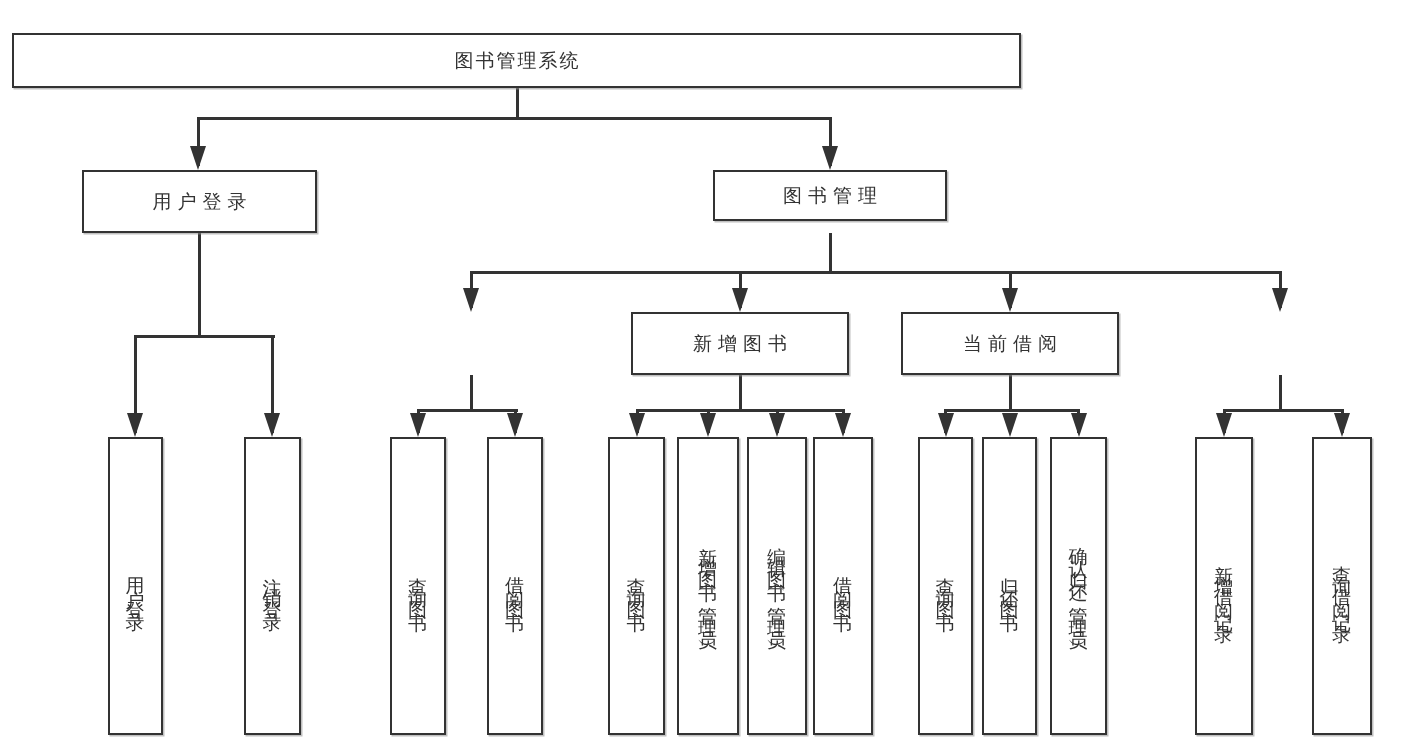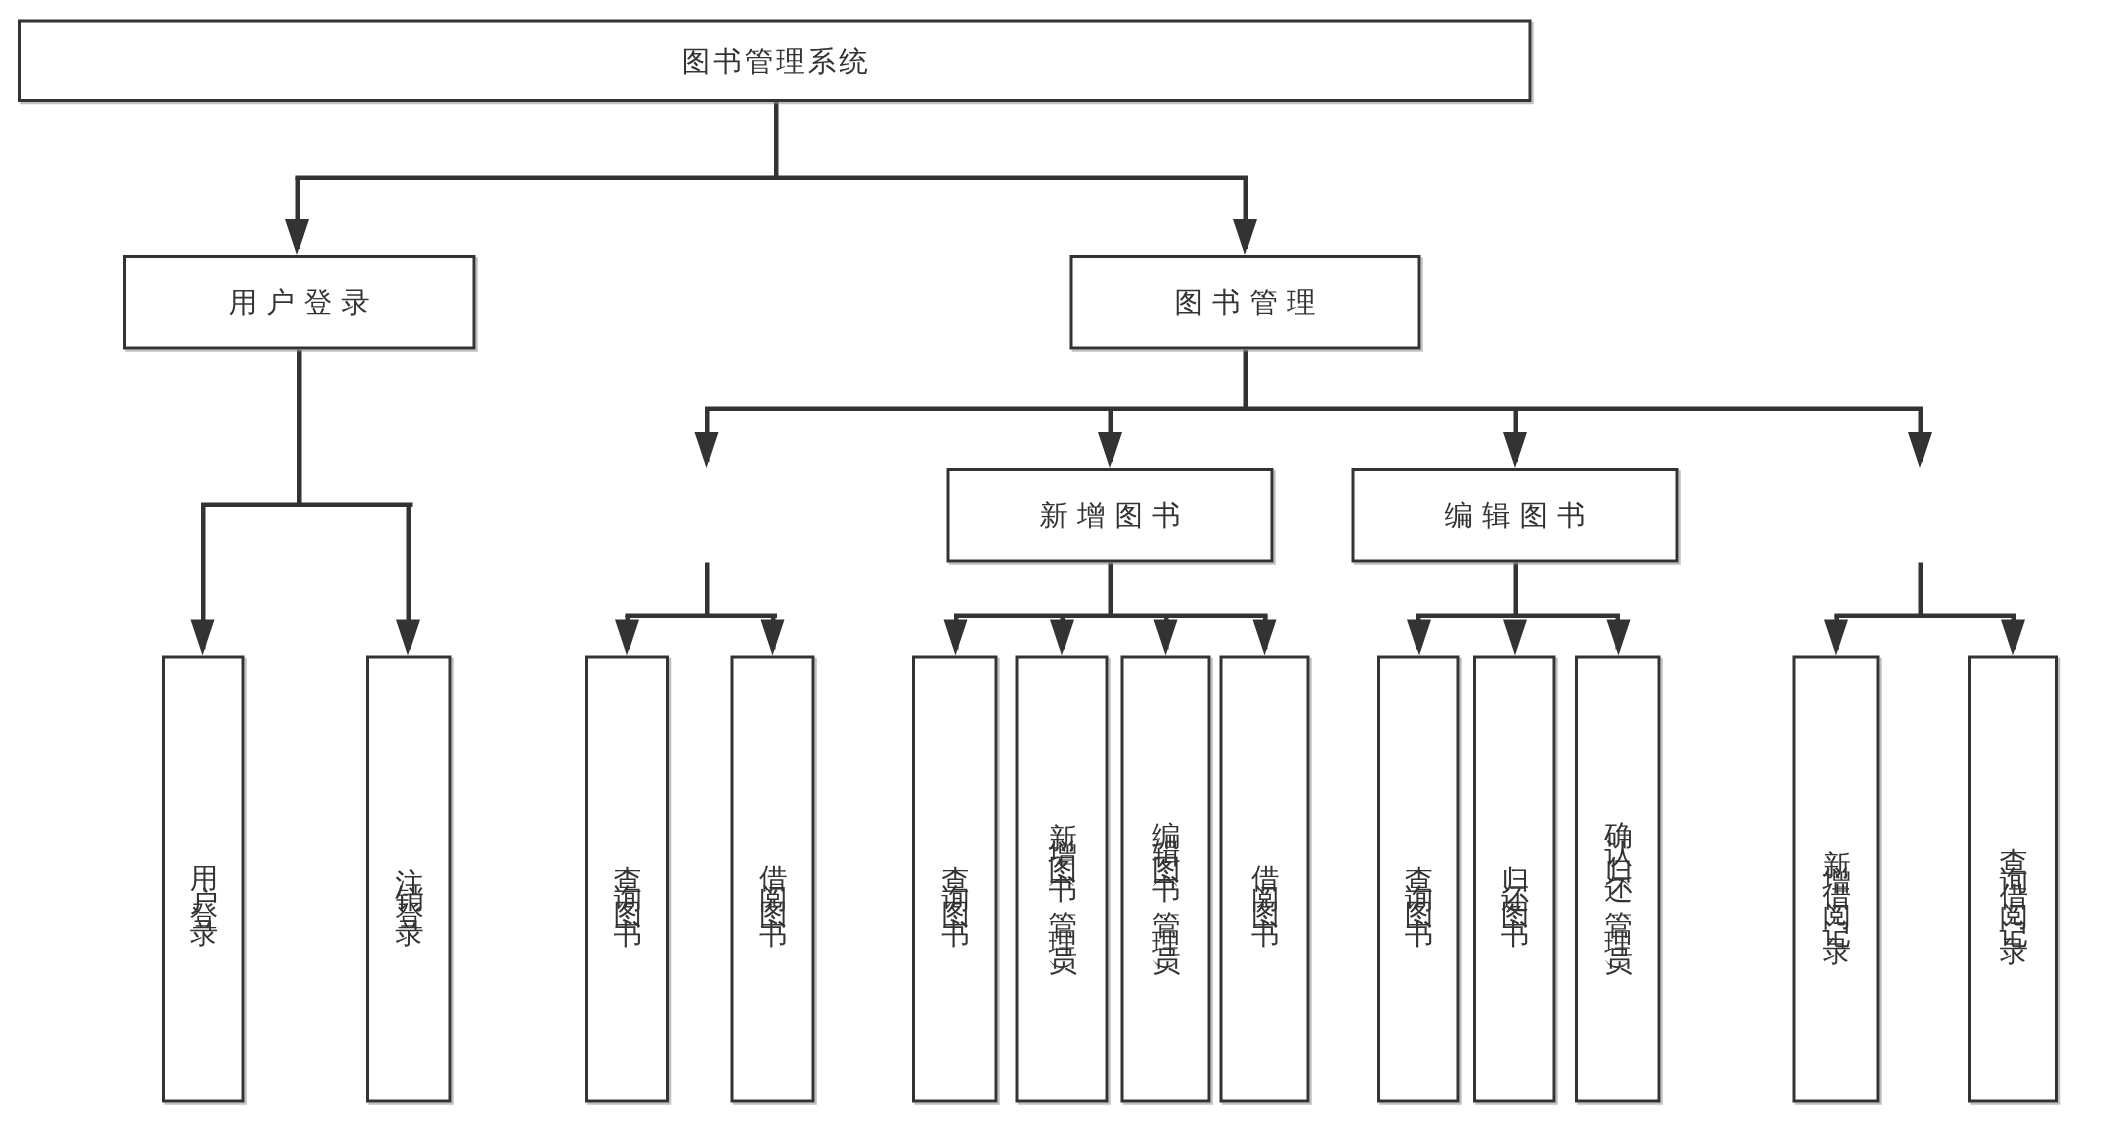--- a/index.html
+++ b/index.html
@@ -21,21 +21,21 @@
     border: 2.5px solid #333333;
     box-shadow: 1.5px 1.5px 0 rgba(140,140,140,0.55);
     color: #333333;
     display: flex;
     align-items: center;
     justify-content: center;
     font-size: 19px;
     z-index: 2;
   }
   .node.h-box { letter-spacing: 6px; text-indent: 6px; white-space: nowrap; }
-  .node.title-box { letter-spacing: 2px; text-indent: 2px; }
+  .node.title-box { letter-spacing: 2px; text-indent: 2px; margin-top: 20px; }
   .node.v-box span {
     writing-mode: vertical-rl;
     text-orientation: mixed;
     letter-spacing: 12px;
     line-height: 1.0;
     white-space: nowrap;
   }
 
   
   .hline, .vline {
@@ -74,42 +74,42 @@
   <div class="node h-box title-box" style="left:12px; top:13px; width:1009px; height:55px;">图书管理系统</div>
 
   <div class="vline" style="left:515.5px; top:68px; height:50px;"></div>
   <div class="hline" style="left:196.5px; top:116.5px; width:635px;"></div>
   <div class="vline" style="left:196.5px; top:118px; height:48px;"></div>
   <div class="vline" style="left:828.5px; top:118px; height:48px;"></div>
   <div class="arrow" style="left:190px; top:146px;"></div>
   <div class="arrow" style="left:822px; top:146px;"></div>
 
   <div class="node h-box" style="left:82px; top:170px; width:235px; height:63px;">用户登录</div>
-  <div class="node h-box" style="left:713px; top:170px; width:234px; height:63px;">图书管理</div>
+  <div class="node h-box" style="left:713px; top:170px; width:234px; height:51px;">图书管理</div>
 
   <div class="vline" style="left:197.5px; top:233px; height:103px;"></div>
   <div class="hline" style="left:133.5px; top:334.5px; width:141px;"></div>
   <div class="vline" style="left:133.5px; top:336px; height:97px;"></div>
   <div class="vline" style="left:270.5px; top:336px; height:97px;"></div>
   <div class="arrow" style="left:127px; top:413px;"></div>
   <div class="arrow" style="left:264px; top:413px;"></div>
 
   <div class="vline" style="left:828.5px; top:233px; height:39px;"></div>
   <div class="hline" style="left:469.5px; top:270.5px; width:812px;"></div>
   <div class="vline" style="left:469.5px; top:272px; height:36px;"></div>
   <div class="vline" style="left:738.5px; top:272px; height:36px;"></div>
   <div class="vline" style="left:1008.5px; top:272px; height:36px;"></div>
   <div class="vline" style="left:1278.5px; top:272px; height:36px;"></div>
   <div class="arrow" style="left:463px; top:288px;"></div>
   <div class="arrow" style="left:732px; top:288px;"></div>
   <div class="arrow" style="left:1002px; top:288px;"></div>
   <div class="arrow" style="left:1272px; top:288px;"></div>
 
   <div class="node h-box" style="left:631px; top:312px; width:218px; height:63px;">新增图书</div>
-  <div class="node h-box" style="left:901px; top:312px; width:218px; height:63px;">编辑图书</div>
+  <div class="node h-box" style="left:901px; top:312px; width:218px; height:63px;">当前借阅</div>
 
   <div class="vline" style="left:469.5px; top:375px; height:36px;"></div>
   <div class="hline" style="left:416.5px; top:408.5px; width:101px;"></div>
   <div class="vline" style="left:416.5px; top:410px; height:23px;"></div>
   <div class="vline" style="left:513.5px; top:410px; height:23px;"></div>
   <div class="arrow" style="left:410px; top:413px;"></div>
   <div class="arrow" style="left:507px; top:413px;"></div>
 
   <div class="vline" style="left:738.5px; top:375px; height:36px;"></div>
   <div class="hline" style="left:635.5px; top:408.5px; width:209px;"></div>

